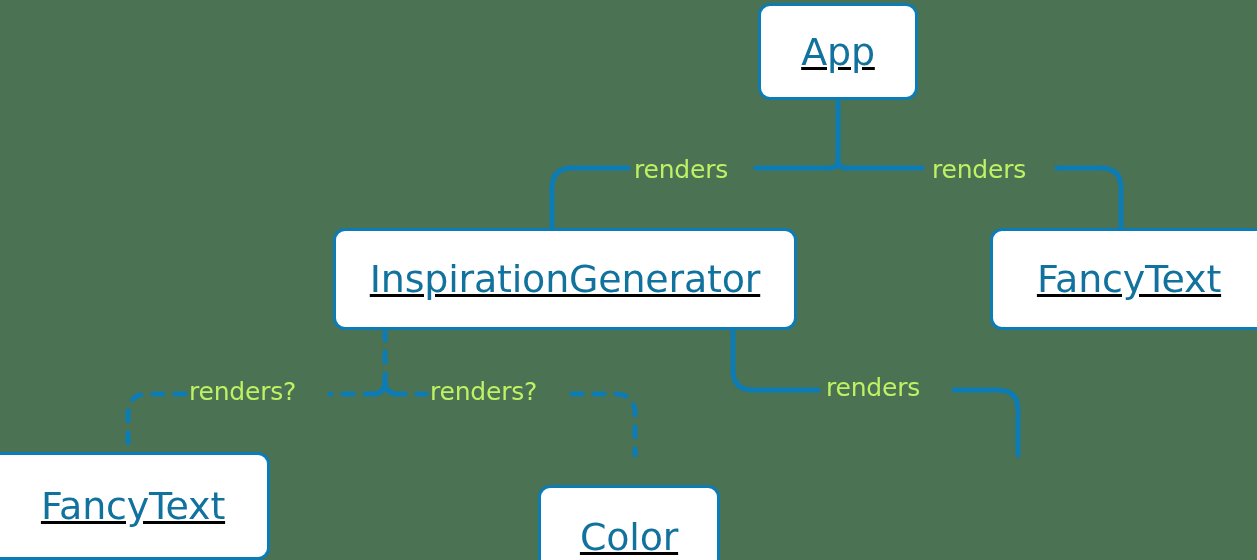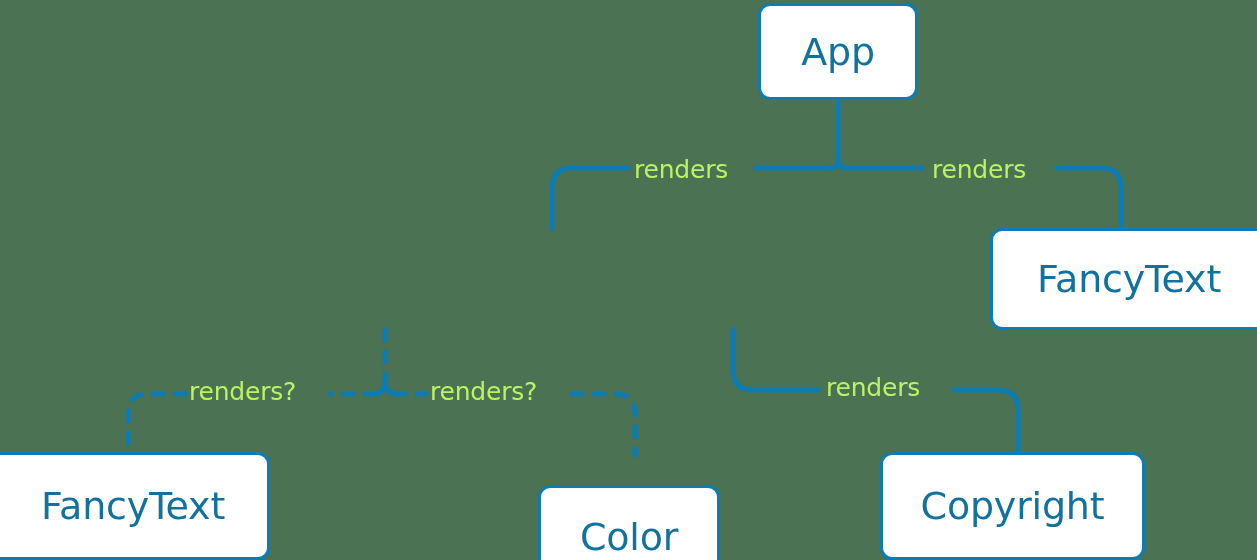--- a/index.html
+++ b/index.html
@@ -28,20 +28,21 @@
   .node-box {
     position: absolute;
     box-sizing: border-box;
     background: #ffffff;
     border: 3px solid #0d7cb5;
     border-radius: 12px;
     display: flex;
     align-items: center;
     justify-content: center;
     z-index: 2;
+    text-decoration: underline;
   }
   .node-label {
     color: #11729e;
     font-family: "DejaVu Sans", sans-serif;
     font-weight: 400;
     white-space: nowrap;
     letter-spacing: -0.2px;
   }
   .edge-label {
     position: absolute;
@@ -107,30 +108,30 @@
   <div class="edge-label" id="label-renders-inspiration">renders</div>
   <div class="edge-label" id="label-renders-fancytext">renders</div>
   <div class="edge-label" id="label-renders-q-left">renders?</div>
   <div class="edge-label" id="label-renders-q-right">renders?</div>
   <div class="edge-label" id="label-renders-copyright">renders</div>
 
   <div class="node-box" id="node-app">
     <span class="node-label">App</span>
   </div>
 
+  <div class="node-box" id="node-inspiration">
+    <span class="node-label">InspirationGenerator</span>
+  </div>
 
   <div class="node-box" id="node-fancytext-right">
     <span class="node-label">FancyText</span>
   </div>
 
   <div class="node-box" id="node-fancytext-bottom">
     <span class="node-label">FancyText</span>
   </div>
 
   <div class="node-box" id="node-color">
     <span class="node-label">Color</span>
   </div>
 
-  <div class="node-box" id="node-copyright">
-    <span class="node-label">Copyright</span>
-  </div>
 
 </div>
 
 </body></html>

